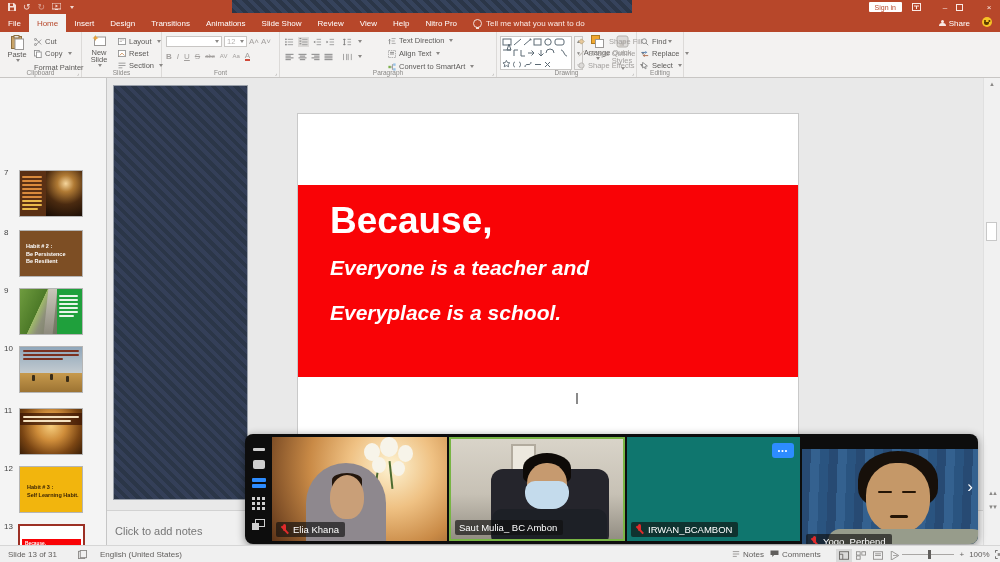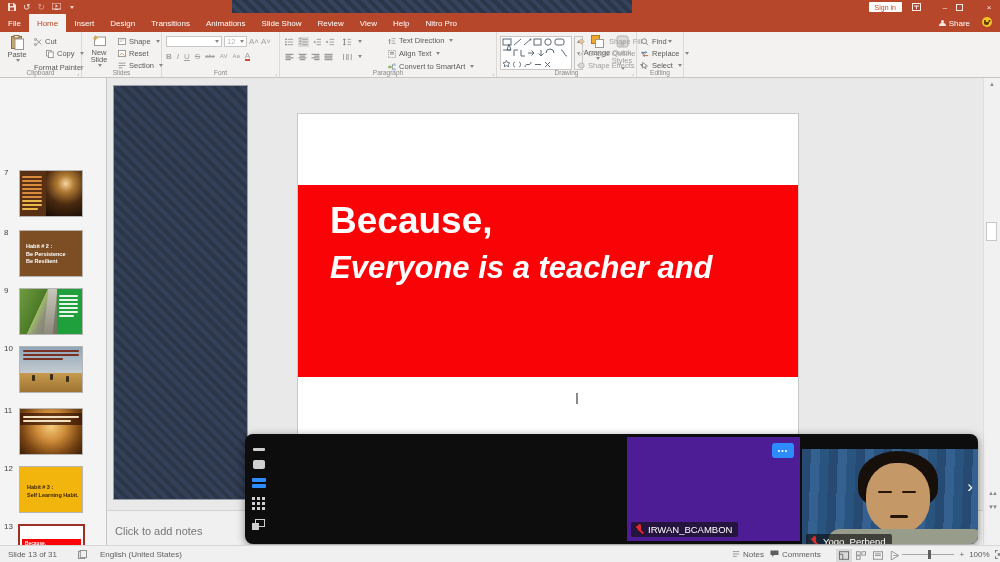--- a/index.html
+++ b/index.html
@@ -55,21 +55,21 @@
   .thumb.sel{left:18px;width:67px;height:50px;border:2px solid #9c3025;}
   .tl{position:absolute;height:1.8px;border-radius:1px;}
 
   .darkpanel{position:absolute;left:113px;top:7px;width:135px;height:415px;
      background:repeating-linear-gradient(45deg,#2b3648 0 4px,#343f58 4px 8px);border:1px solid #9aa0aa;box-sizing:border-box;}
 
   .slide{position:absolute;left:298px;top:36px;width:500px;height:375px;background:#fff;box-shadow:0 0 0 1px #c9c9c9;}
   .redband{position:absolute;left:0;top:71px;width:500px;height:192px;background:#f90306;}
   .slidetext{position:absolute;left:32px;top:12px;color:#fff;}
   .st1{font-size:37px;font-weight:bold;line-height:48px;}
-  .st2{font-size:31px;font-weight:bold;font-style:italic;line-height:45px;}
+  .st2{font-size:21px;font-weight:bold;font-style:italic;line-height:45px;}
   .ibeam{position:absolute;left:278px;top:208px;width:1.5px;height:11px;background:#8a8a8a;}
 
   .notesarea{position:absolute;left:107px;top:432px;width:876px;height:35px;background:#f0f0f0;border-top:1px solid #d2d2d2;box-sizing:border-box;}
   .notesph{position:absolute;left:8px;top:14px;font-size:11px;color:#767676;}
 
   .vscroll{position:absolute;left:983px;top:0;width:17px;height:467px;background:#f1f1f1;border-left:1px solid #e0e0e0;box-sizing:border-box;}
   .vthumb{position:absolute;left:2px;top:144px;width:11px;height:19px;background:#fff;border:1px solid #c8c8c8;box-sizing:border-box;}
   .varr{position:absolute;left:0;width:16px;text-align:center;font-size:6px;color:#8a8886;}
 
   
@@ -85,21 +85,21 @@
   .rail{position:absolute;left:0;top:0;width:27px;height:110px;display:flex;flex-direction:column;align-items:center;justify-content:center;gap:9px;}
   .rl-dash{width:12px;height:3px;background:#cfcfcf;border-radius:1px;}
   .rl-solo{width:12px;height:9px;background:#cfcfcf;border-radius:2px;}
   .rl-strip{display:flex;flex-direction:column;gap:2px;}
   .rl-strip i{display:block;width:14px;height:4px;background:#2d8cff;border-radius:1px;}
   .rl-grid{width:13px;height:13px;display:grid;grid-template-columns:repeat(3,1fr);gap:1.4px;}
   .rl-grid i{background:#cfcfcf;width:3px;height:3px;}
   .rl-layout{width:13px;height:11px;position:relative;}
   .rl-layout:before{content:"";position:absolute;left:0;bottom:0;width:7px;height:7px;background:#cfcfcf;}
   .rl-layout:after{content:"";position:absolute;right:0;top:0;width:8px;height:6px;border:1.6px solid #cfcfcf;}
-  .tile{position:absolute;top:3px;height:104px;width:175px;background:#4c1d95;overflow:hidden;box-sizing:border-box;}
+  .tile{position:absolute;top:3px;height:104px;width:175px;background:#0f766e;overflow:hidden;box-sizing:border-box;}
   .tile.activebrd{border:2px solid #78b544;}
   .namelbl{position:absolute;left:4px;bottom:4px;display:flex;align-items:center;gap:4px;background:rgba(15,15,15,.65);color:#fff;font-size:9.5px;padding:2px 6px 2px 4px;border-radius:2px;z-index:5;}
   .micmute{width:9px;height:11px;position:relative;flex:0 0 auto;}
   .micmute:before{content:"";position:absolute;left:3px;top:0;width:3.4px;height:6.5px;background:#e02b2b;border-radius:2px;}
   .micmute:after{content:"";position:absolute;left:-0.5px;top:1px;width:10px;height:1.6px;background:#e02b2b;transform:rotate(48deg);transform-origin:center;top:5px;}
   .morebtn{position:absolute;right:6px;top:6px;width:22px;height:15px;background:#2d8cff;border-radius:3px;color:#fff;font-size:7px;letter-spacing:1px;display:flex;align-items:center;justify-content:center;z-index:6;}
   .nextchev{position:absolute;right:5px;top:44px;color:#fff;font-size:17px;z-index:6;line-height:17px;}
 
   
   .t-elia{background:radial-gradient(circle at 68% 28%,#fdf3d2 0%,#efc183 30%,#c98a46 58%,#5c3318 100%);}
@@ -193,20 +193,24 @@
     <div class="tab active">Home</div>
     <div class="tab">Insert</div>
     <div class="tab">Design</div>
     <div class="tab">Transitions</div>
     <div class="tab">Animations</div>
     <div class="tab">Slide Show</div>
     <div class="tab">Review</div>
     <div class="tab">View</div>
     <div class="tab">Help</div>
     <div class="tab">Nitro Pro</div>
+    <div class="tellme">
+      <span class="bulb"></span>
+      <span>Tell me what you want to do</span>
+    </div>
   </div>
   <div class="share">
     <span class="person-ico"></span>
     <span>Share</span>
   </div>
   <div class="smiley"></div>
 
   <div class="abs ribbon">
 
     <div class="rgroup" style="left:0;width:82px;">
@@ -220,21 +224,21 @@
           <span class="caret"></span>
       </div>
       <div class="srow" style="left:34px;top:4px;">
         <svg width="8" height="8" viewBox="0 0 10 10">
             <path d="M2 1l7 7M2 9l7-7" stroke="#888" fill="none"></path>
             <circle cx="1.8" cy="1.8" r="1.3" stroke="#888" fill="none"></circle>
             <circle cx="1.8" cy="8.2" r="1.3" stroke="#888" fill="none"></circle>
           </svg>
         <span>Cut</span>
       </div>
-      <div class="srow" style="left:46px;top:16px;">
+      <div class="srow" style="left:34px;top:16px;">
         <svg width="8" height="8" viewBox="0 0 10 10">
             <rect x="0.5" y="0.5" width="6" height="7" fill="#fff" stroke="#888"></rect>
             <rect x="3" y="2.5" width="6" height="7" fill="#fff" stroke="#888"></rect>
           </svg>
         <span>Copy</span>
           <span class="caret"></span>
       </div>
       <div class="srow" style="left:34px;top:28px;flex-direction:column;">
         <svg width="8" height="8" viewBox="0 0 10 10">
             <rect x="1" y="0.5" width="8" height="3.5" fill="#e8b84b" stroke="#9a7b2e"></rect>
@@ -253,21 +257,21 @@
             <path d="M3.5 0l.9 2.1L6.5 3l-2.1.9L3.5 6l-.9-2.1L.5 3l2.1-.9z" fill="#e8a33d"></path>
           </svg>
         <span>New Slide</span>
           <span class="caret"></span>
       </div>
       <div class="srow" style="left:36px;top:4px;">
         <svg width="8" height="7" viewBox="0 0 10 9">
             <rect x="0.5" y="0.5" width="9" height="8" fill="#fff" stroke="#888"></rect>
             <path d="M2 2.5h6M2 4.5h3" stroke="#b5b2ae"></path>
           </svg>
-        <span>Shape</span>
+        <span>Layout</span>
           <span class="caret"></span>
       </div>
       <div class="srow" style="left:36px;top:16px;">
         <svg width="8" height="7" viewBox="0 0 10 9">
             <rect x="0.5" y="0.5" width="9" height="8" fill="#fff" stroke="#888"></rect>
             <path d="M2 7l3-3 3 3" stroke="#c77f3f" fill="none"></path>
           </svg>
         <span>Reset</span>
       </div>
       <div class="srow" style="left:36px;top:28px;">
@@ -561,20 +565,21 @@
 
     </div>
 
     <div class="darkpanel"></div>
 
     <div class="slide">
       <div class="redband">
         <div class="slidetext">
           <div class="st1">Because,</div>
           <div class="st2">Everyone is a teacher and</div>
+          <div class="st2">Everyplace is a school.</div>
         </div>
         <div class="ibeam"></div>
       </div>
     </div>
 
     <div class="notesarea">
       <div class="notesph">Click to add notes</div>
     </div>
 
     <div class="vscroll">
@@ -600,21 +605,49 @@
           <i></i>
           <i></i>
           <i></i>
           <i></i>
           <i></i>
           <i></i>
         </span>
       <span class="rl-layout"></span>
     </div>
 
-
+    <div class="tile t-elia" style="left:27px;width:175px;">
+      <div class="stem" style="left:104px;top:26px;height:26px;transform:rotate(8deg);"></div>
+      <div class="stem" style="left:118px;top:24px;height:28px;transform:rotate(-6deg);"></div>
+      <div class="fl" style="left:92px;top:6px;width:16px;height:18px;"></div>
+      <div class="fl" style="left:108px;top:0px;width:18px;height:20px;"></div>
+      <div class="fl" style="left:126px;top:8px;width:15px;height:17px;"></div>
+      <div class="fl" style="left:100px;top:20px;width:14px;height:16px;"></div>
+      <div class="fl" style="left:120px;top:24px;width:13px;height:15px;"></div>
+      <div class="hijab"></div>
+      <div class="fringe"></div>
+      <div class="face-e"></div>
+      <div class="namelbl">
+        <span class="micmute"></span>
+        <span>Elia Khana</span>
+      </div>
+    </div>
+
+    <div class="tile t-saut activebrd" style="left:204px;width:176px;">
+      <div class="frame"></div>
+      <div class="chair"></div>
+      <div class="hair-s"></div>
+      <div class="face-s"></div>
+      <div class="mask"></div>
+      <div class="body-s"></div>
+      <div class="namelbl">
+
+        <span>Saut Mulia_ BC Ambon</span>
+      </div>
+    </div>
 
     <div class="tile" style="left:382px;width:173px;">
       <div class="morebtn">•••</div>
       <div class="namelbl">
         <span class="micmute"></span>
         <span>IRWAN_BCAMBON</span>
       </div>
     </div>
 
     <div class="tile t-yogo" style="left:557px;width:176px;margin-top:12px;">

